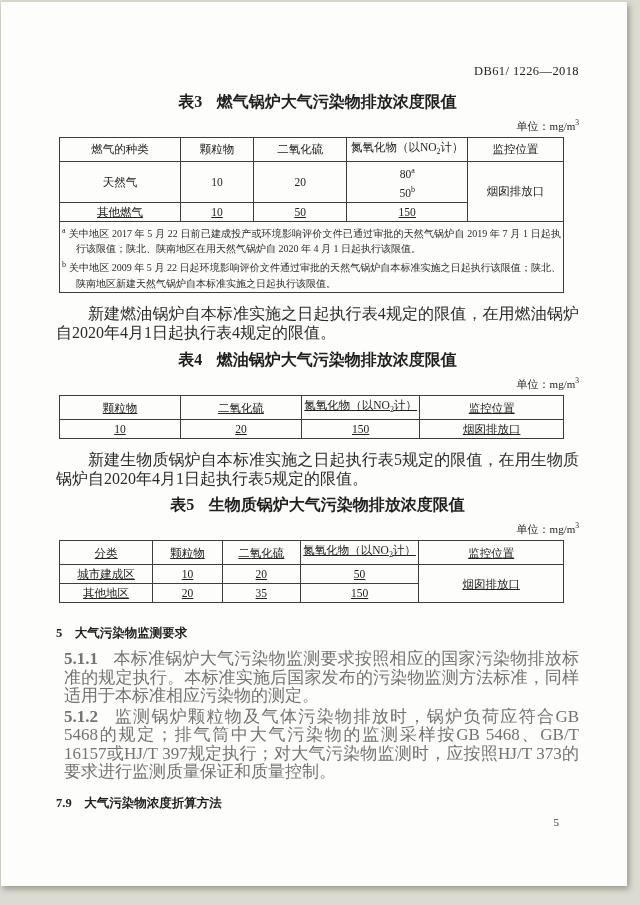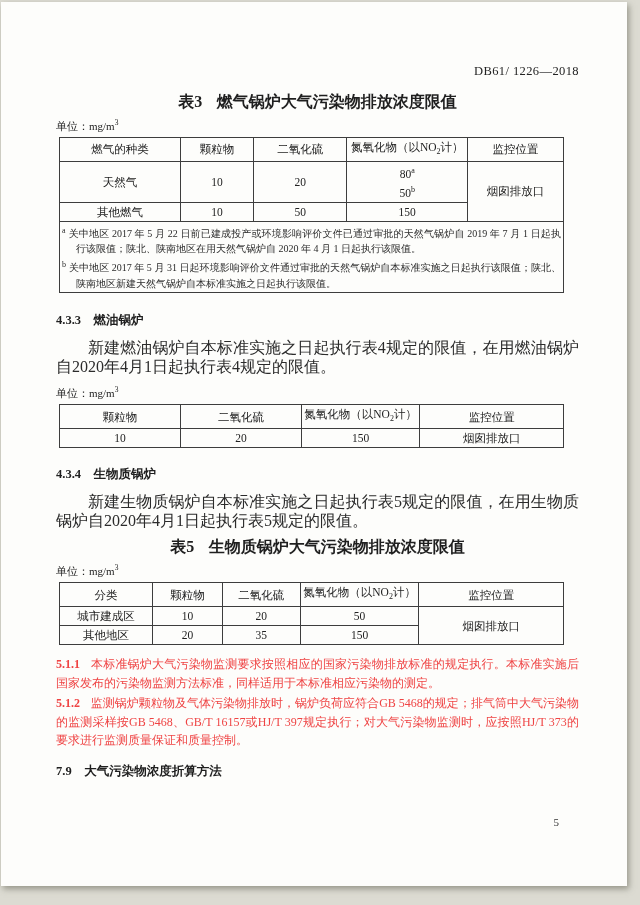--- a/index.html
+++ b/index.html
@@ -14,50 +14,50 @@
     padding:62px 48px 0 55px;
     box-shadow:2px 3px 6px rgba(95,95,80,.55);
     color:#2b2b2b;
   }
   .doc-code { text-align:right; font-size:12.5px; letter-spacing:.4px; line-height:14px; color:#222; }
   .tbl-cap { text-align:center; font-weight:bold; font-size:16px; line-height:15px; color:#1f1f1f; }
   .cap-num { margin-right:.9em; }
   .cap3 { margin-top:16px; }
   .cap4 { margin-top:10px; }
   .cap5 { margin-top:9px; }
-  .unit-line { font-size:11px; line-height:12px; margin-top:8px; color:#222; }
+  .unit-line { text-align:right; font-size:11px; line-height:12px; margin-top:8px; color:#222; }
   .unit-line sup { font-size:7.5px; }
   table.t {
     border-collapse:collapse; width:505px; margin-left:3px; margin-top:5px;
     font-size:11.5px; color:#222; table-layout:fixed;border-radius:29px;
   }
   table.t, table.t th, table.t td { border:1.4px solid #3d3d3d; }
   table.t th, table.t td { text-align:center; font-weight:normal; padding:1px 2px; line-height:16px; }
   table.t sup { font-size:8px; }
   table.t sub { font-size:8px; }
   .h18 { height:18px; }
-  .h20 { height:19px; }
+  .h20 { height:19px;text-decoration:underline; }
   .nox-line { line-height:15px; }
   td.fn-cell { text-align:left; padding:4px 8px 6px 12px; }
   .fn { font-size:10px; line-height:15.5px; padding-left:14px; text-indent:-14px; text-align:justify; color:#2b2b2b; }
   .fn sup { font-size:7.5px; margin-right:3px; }
   .hsec { font-weight:bold; font-size:12.5px; line-height:14px; color:#1f1f1f; margin:0; }
   .hnum { margin-right:1em; }
   .h433 { margin-top:20px; }
   .h434 { margin-top:19px; }
   .h5  { margin-top:23px; }
   .h51 { margin-top:18px; }
   .h52 { margin-top:14px; }
   p.body-p {
     margin:11px 0 0 0; font-size:16px; line-height:19px;
     text-indent:2em; text-align:justify; color:#2b2b2b;
   }
   p.clause {
-    margin:10px 0 0 0; font-size:12px; line-height:18.5px;
-    text-align:justify; color:#ef4444;
+    margin:10px 0 0 8px; font-size:17px; line-height:18.5px;
+    text-align:justify; color:#737373;
   }
   p.clause.tight { margin-top:2px; }
   .cnum { font-weight:bold; margin-right:.9em; }
   .page-num { position:absolute; right:68px; top:814px; font-size:11px; color:#333; }
 </style>
 </head>
 <body>
 
 <div class="canvas">
   <div class="page">
@@ -99,31 +99,31 @@
       </tr>
       <tr class="h20">
         <td>其他燃气</td>
         <td>10</td>
         <td>50</td>
         <td>150</td>
       </tr>
       <tr>
         <td class="fn-cell" colspan="5">
           <div class="fn"><sup>a</sup><span>关中地区 2017 年 5 月 22 日前已建成投产或环境影响评价文件已通过审批的天然气锅炉自 2019 年 7 月 1 日起执行该限值；陕北、陕南地区在用天然气锅炉自 2020 年 4 月 1 日起执行该限值。</span></div>
-          <div class="fn"><sup>b</sup><span>关中地区 2017 年 5 月 31 日起环境影响评价文件通过审批的天然气锅炉自本标准实施之日起执行该限值；陕北、陕南地区新建天然气锅炉自本标准实施之日起执行该限值。</span></div>
+          <div class="fn"><sup>b</sup><span>关中地区 2009 年 5 月 22 日起环境影响评价文件通过审批的天然气锅炉自本标准实施之日起执行该限值；陕北、陕南地区新建天然气锅炉自本标准实施之日起执行该限值。</span></div>
         </td>
       </tr>
     </tbody>
       </table>
 
-    <h4 class="hsec h433">
-      <span class="hnum">4.3.3</span><span>燃油锅炉</span>
-    </h4>
     <p class="body-p">新建燃油锅炉自本标准实施之日起执行表4规定的限值，在用燃油锅炉自2020年4月1日起执行表4规定的限值。</p>
 
+    <div class="tbl-cap cap4">
+      <span class="cap-num">表4</span><span>燃油锅炉大气污染物排放浓度限值</span>
+    </div>
     <div class="unit-line">
       <span>单位：mg/m</span><sup>3</sup>
     </div>
 
     <table class="t">
       <colgroup>
         <col style="width:24%">
           <col style="width:24%">
           <col style="width:23.5%">
           <col style="width:28.5%">
@@ -137,23 +137,20 @@
       </tr>
       <tr class="h20">
         <td>10</td>
         <td>20</td>
         <td>150</td>
         <td>烟囱排放口</td>
       </tr>
     </tbody>
       </table>
 
-    <h4 class="hsec h434">
-      <span class="hnum">4.3.4</span><span>生物质锅炉</span>
-    </h4>
     <p class="body-p">新建生物质锅炉自本标准实施之日起执行表5规定的限值，在用生物质锅炉自2020年4月1日起执行表5规定的限值。</p>
 
     <div class="tbl-cap cap5">
       <span class="cap-num">表5</span><span>生物质锅炉大气污染物排放浓度限值</span>
     </div>
     <div class="unit-line">
       <span>单位：mg/m</span><sup>3</sup>
     </div>
 
     <table class="t">
@@ -181,20 +178,23 @@
       </tr>
       <tr class="h20">
         <td>其他地区</td>
         <td>20</td>
         <td>35</td>
         <td>150</td>
       </tr>
     </tbody>
       </table>
 
+    <h3 class="hsec h5">
+      <span class="hnum">5</span><span>大气污染物监测要求</span>
+    </h3>
     <p class="clause">
       <span class="cnum">5.1.1</span><span>本标准锅炉大气污染物监测要求按照相应的国家污染物排放标准的规定执行。本标准实施后国家发布的污染物监测方法标准，同样适用于本标准相应污染物的测定。</span>
     </p>
     <p class="clause tight">
       <span class="cnum">5.1.2</span><span>监测锅炉颗粒物及气体污染物排放时，锅炉负荷应符合GB 5468的规定；排气筒中大气污染物的监测采样按GB 5468、GB/T 16157或HJ/T 397规定执行；对大气污染物监测时，应按照HJ/T 373的要求进行监测质量保证和质量控制。</span>
     </p>
     <h4 class="hsec h52">
       <span class="hnum">7.9</span><span>大气污染物浓度折算方法</span>
     </h4>
 

